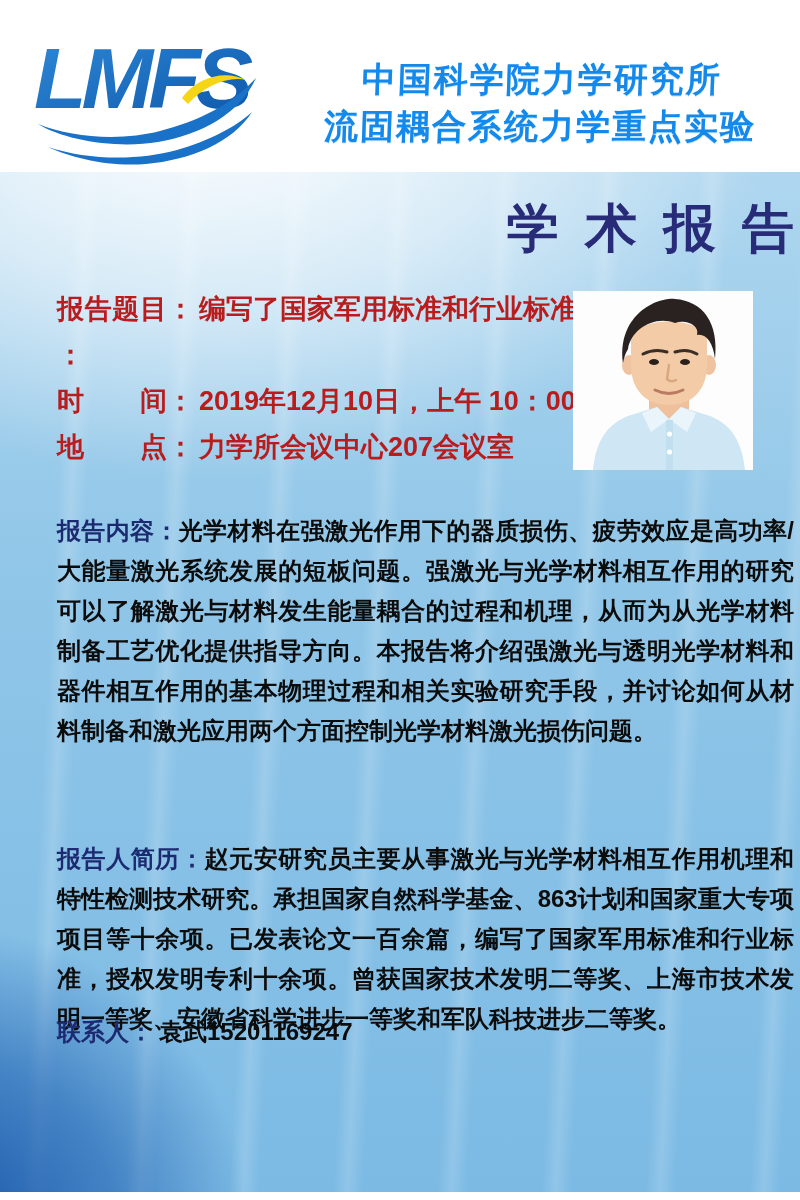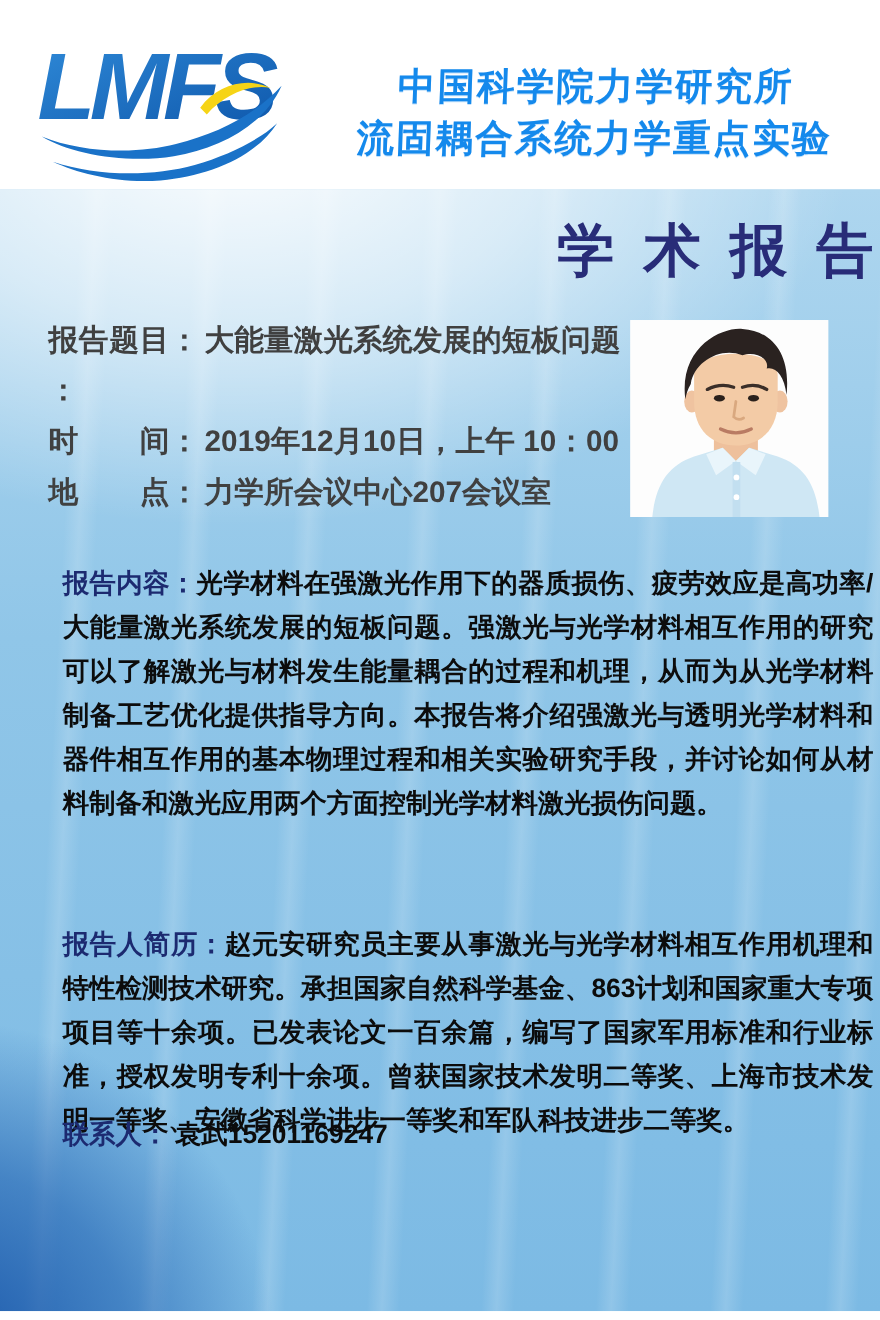--- a/index.html
+++ b/index.html
@@ -29,21 +29,21 @@
       linear-gradient(180deg, #aed6ef 0%, #90c6e8 40%, #7cbae4 100%);
   }
   .bottom-strip { position:absolute; top:1192px; left:0; width:800px; height:8px; background:#ffffff; }
   
   .title {
     position:absolute; top:200px; left:0; width:800px; margin:0;
     text-align:right; font-size:52px; line-height:56px; font-weight:bold;
     color:#282c78; letter-spacing:6px; text-indent:6px;
   }
   
-  .info { position:absolute; left:44px; top:286px; color:#404040; font-weight:bold; font-size:27px; }
+  .info { position:absolute; left:57px; top:286px; color:#b91c1c; font-weight:bold; font-size:27px; }
   .info-row { height:46px; display:flex; align-items:center; white-space:nowrap; }
   .info-label {
     display:inline-block; width:110px;
     text-align:justify; text-align-last:justify; -moz-text-align-last:justify;
   }
   .info-value { margin-left:5px; }
   
   .photo { position:absolute; left:573px; top:291px; width:180px; height:179px; background:#fdfdfd; }
   .photo svg { display:block; }
   
@@ -86,21 +86,21 @@
   </div>
 
   <div class="body-bg"></div>
 
   <h1 class="title">学 术 报 告</h1>
 
   <div class="info">
     <div class="info-row">
       <span class="info-label">报告题目</span>
         <span class="info-colon">：</span>
-        <span class="info-value">大能量激光系统发展的短板问题</span>
+        <span class="info-value">编写了国家军用标准和行业标准</span>
     </div>
     <div class="info-row">
         <span class="info-colon">：</span>
     </div>
     <div class="info-row">
       <span class="info-label">时间</span>
         <span class="info-colon">：</span>
         <span class="info-value">2019年12月10日，上午 10：00</span>
     </div>
     <div class="info-row">

